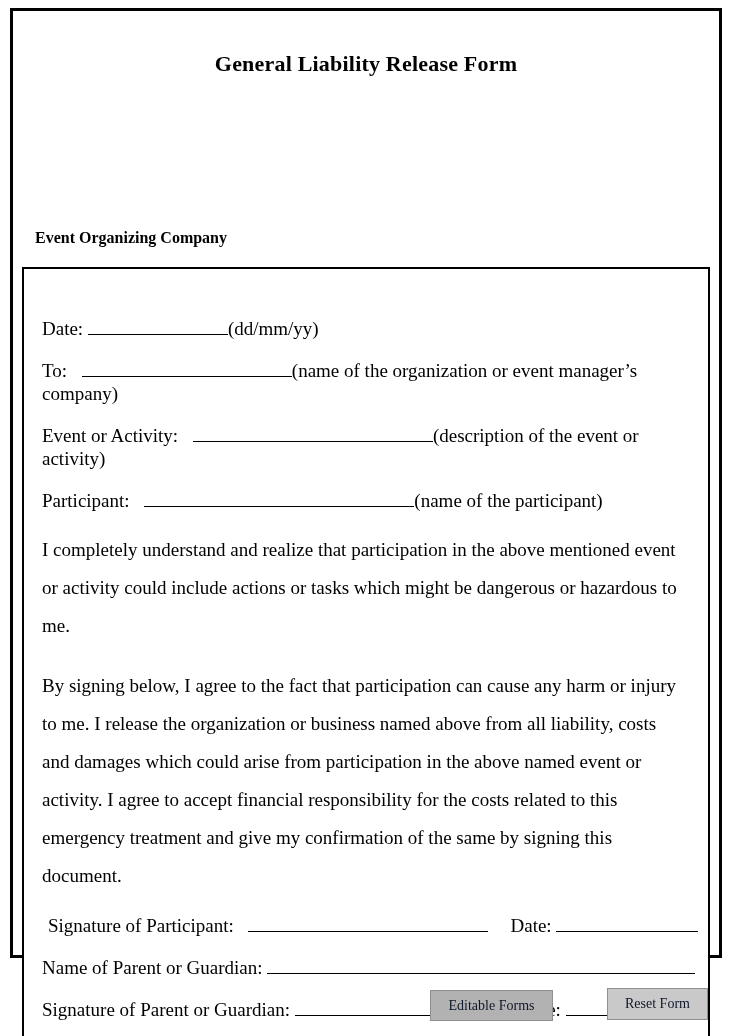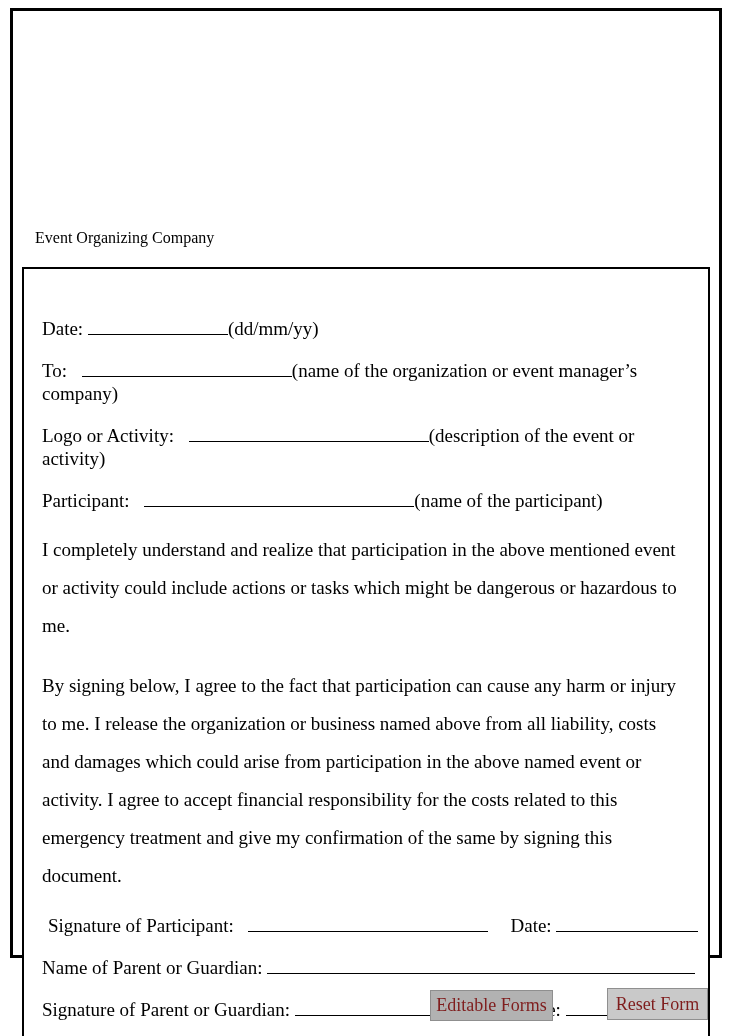--- a/index.html
+++ b/index.html
@@ -20,21 +20,21 @@
   }
 
   .logo-box {
     position:absolute; left:20px; top:78px; width:118px; height:115px;
     border:1px solid #7d7d7d; padding:6px 28px 6px 9px;
     font-size:15px; line-height:1.42; background:#fff;
   }
 
   .company-heading {
     position:absolute; left:22px; top:218px;
-    font-size:16px; font-weight:normal;
+    font-size:16px; font-weight:bold;
   }
 
   .inner-box {
     position:absolute; left:9px; top:256px; width:688px; height:879px;
     border:2px solid #000; padding:48px 10px 0 18px;
     font-size:19px; background:#fff;
   }
 
   .field { line-height:23px; margin-bottom:19px; padding-right:16px; }
   .blank {
@@ -47,49 +47,50 @@
   .para-1 { margin-top:4px; }
   .para-2 { margin-top:22px; }
 
   .sig-row { line-height:23px; margin-top:19px; white-space:nowrap; }
   .sig-first { padding-left:6px; }
   .gap-lg { margin-left:22px; }
   .gap-xl { margin-left:30px; }
 
   .btn {
     position:absolute; display:flex; align-items:center; justify-content:center;
-    font-family:"Liberation Serif", serif; font-size:18px; color:#7f1d1d;
+    font-family:"Liberation Serif", serif; font-size:14px; color:#0f172a;
     border:1px solid #8f8f8f; cursor:pointer;
   }
   .btn-editable { left:430px; top:990px; width:123px; height:31px; background:#b2b2b2; }
   .btn-reset   { left:607px; top:988px; width:101px; height:32px; background:#c9c9c9; }
 </style>
 </head>
 <body>
 
 <div class="outer-box">
 
+  <h1 class="form-title">General Liability Release Form</h1>
 
 
   <div class="company-heading">Event Organizing Company</div>
 
   <div class="inner-box">
 
     <div class="field">
       <span>Date:</span>
       <span class="blank" style="width:140px"></span><span>(dd/mm/yy)</span>
     </div>
 
     <div class="field">
       <span>To:</span>
       <span class="blank ml-sm" style="width:210px"></span><span>(name of the organization or event manager’s company)</span>
     </div>
 
     <div class="field">
-      <span>Logo or Activity:</span>
+      <span>Event or Activity:</span>
       <span class="blank ml-sm" style="width:240px"></span><span>(description of the event or activity)</span>
     </div>
 
     <div class="field">
       <span>Participant:</span>
       <span class="blank ml-sm" style="width:270px"></span><span>(name of the participant)</span>
     </div>
 
     <p class="para para-1">I completely understand and realize that participation in the above mentioned event or activity could include actions or tasks which might be dangerous or hazardous to me.</p>
 

